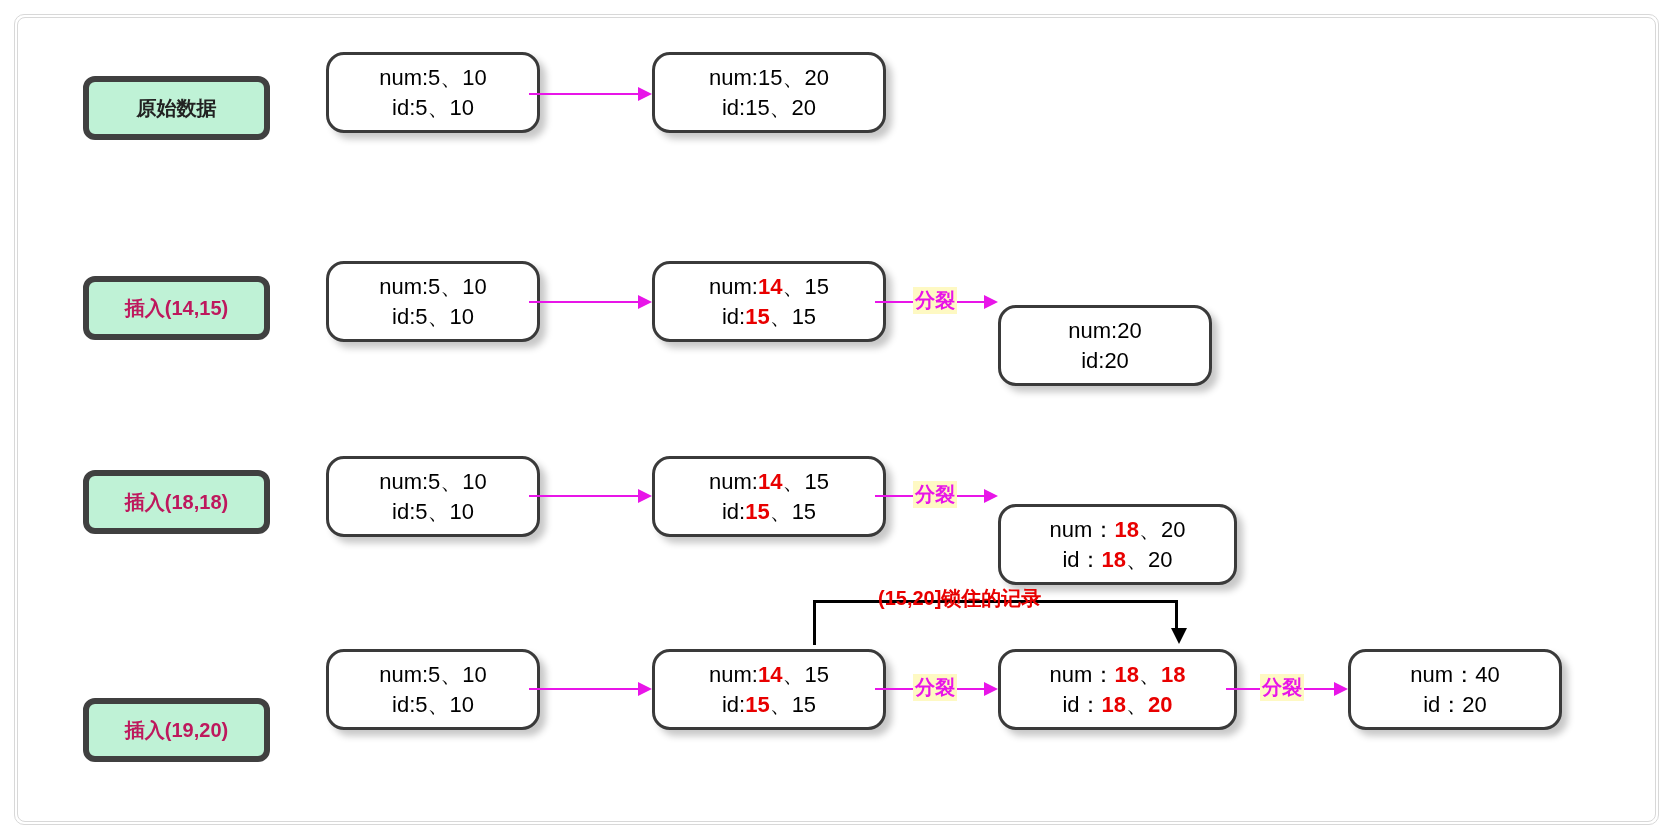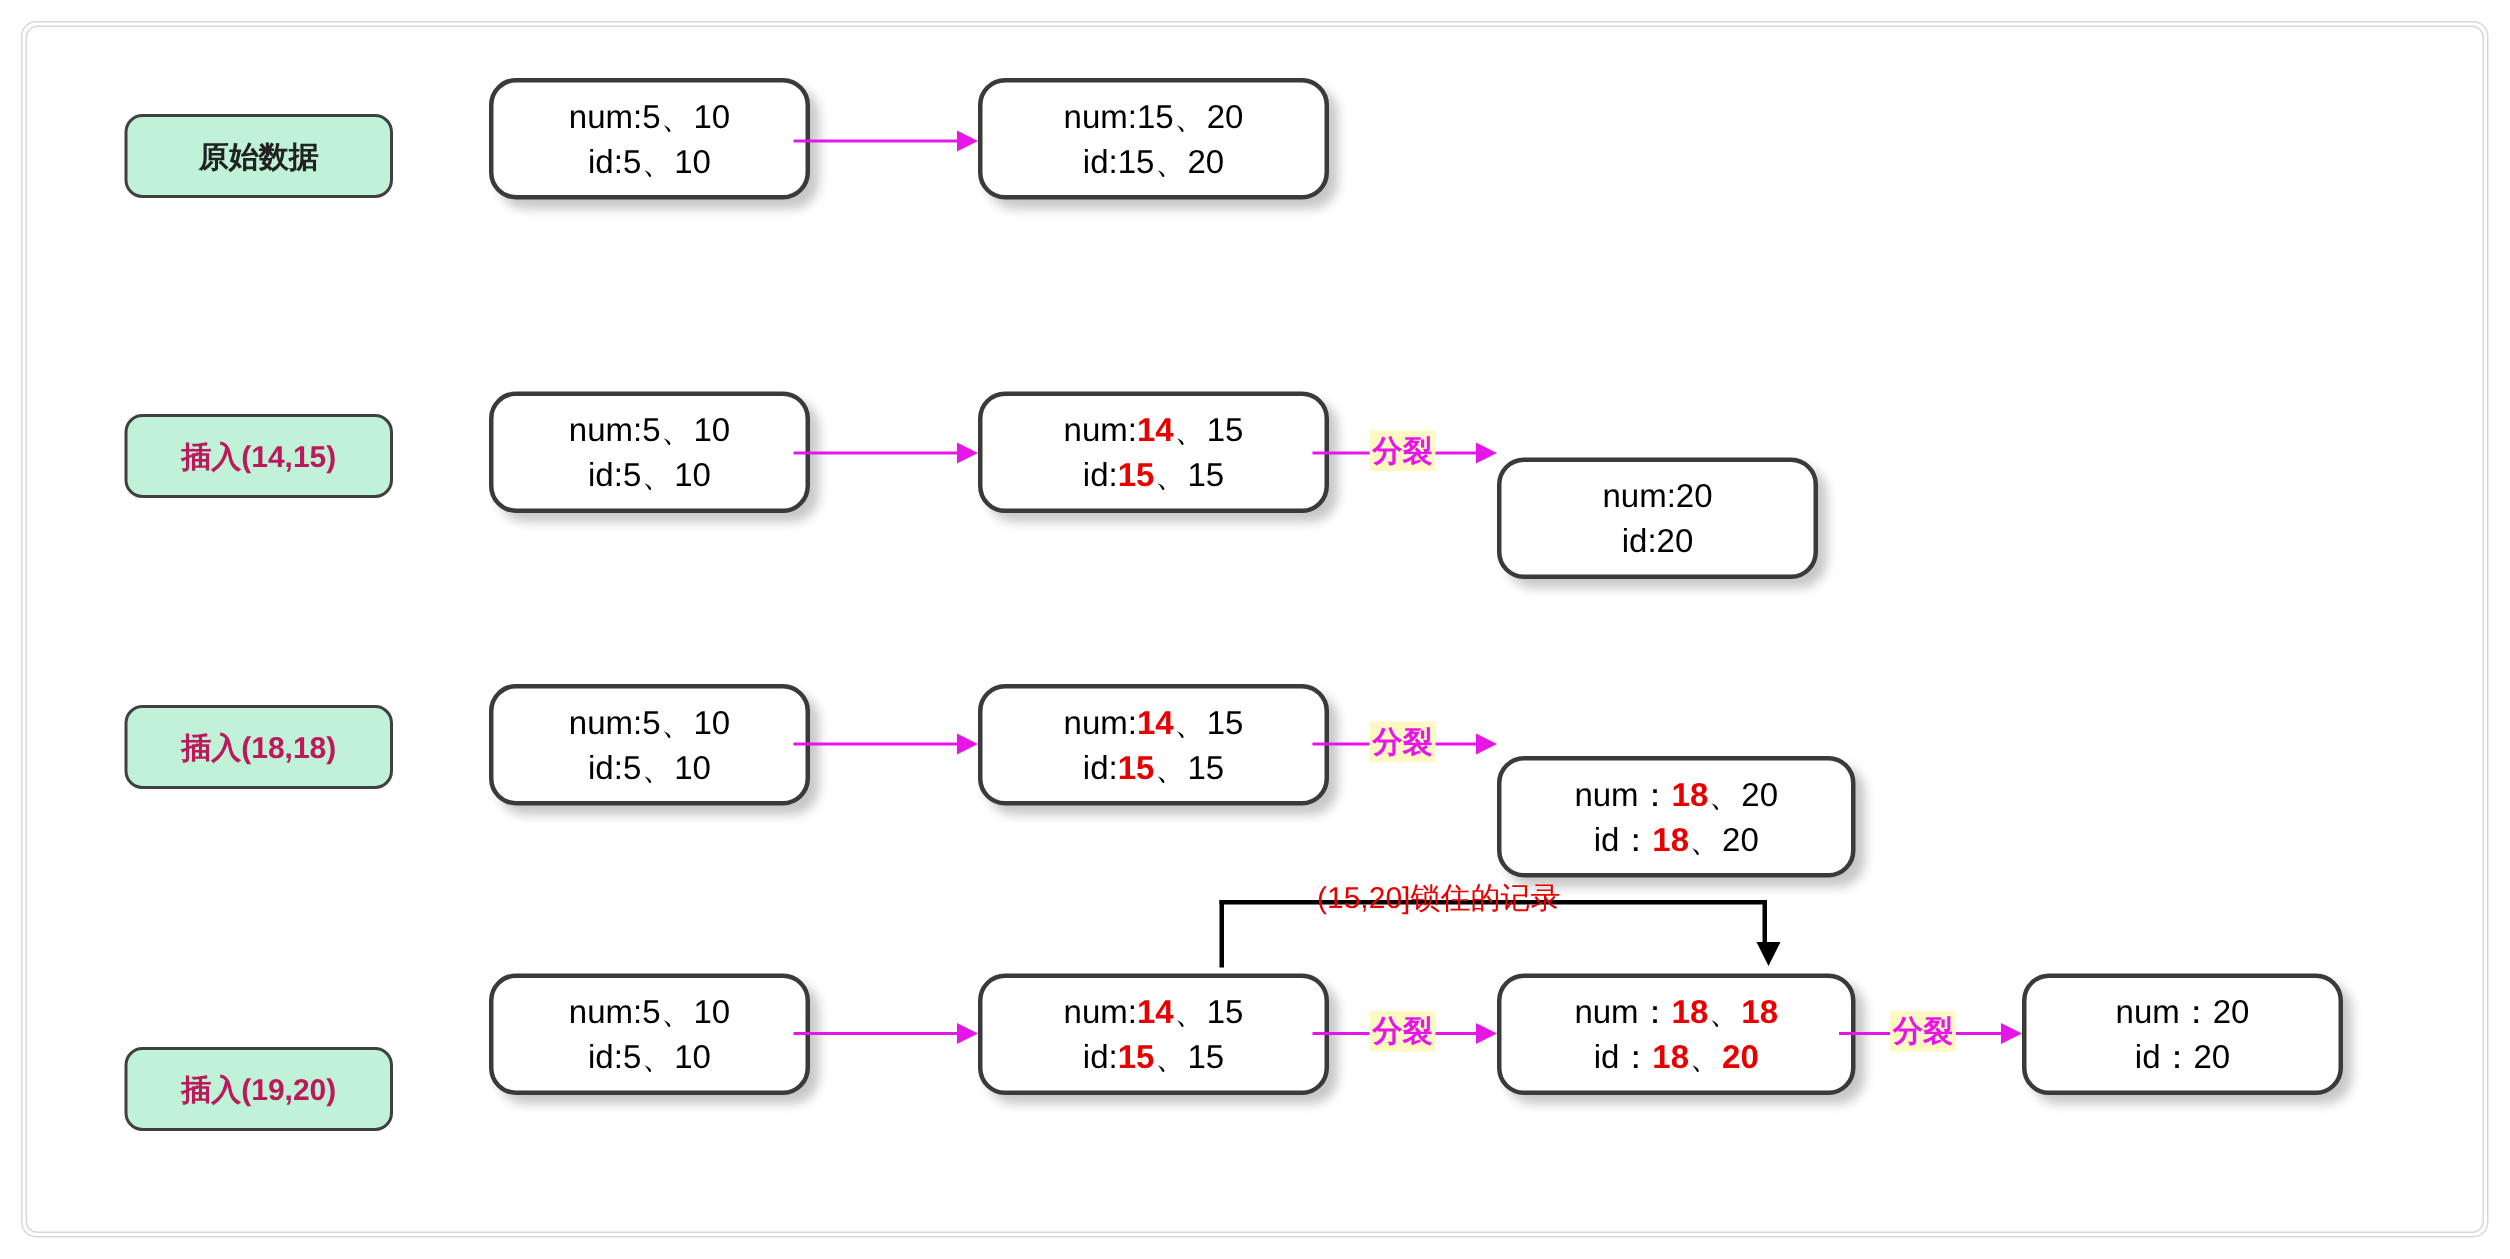--- a/index.html
+++ b/index.html
@@ -31,21 +31,21 @@
     border: 1px solid #d8d8d8;
     border-radius: 8px;
     box-sizing: border-box;
     background: #fff;
   }
   .label-box {
     position: absolute;
     width: 175px;
     height: 52px;
     background: #bff2d6;
-    border: 2px solid #404040;
+    border: 6px solid #404040;
     border-radius: 12px;
     display: flex;
     align-items: center;
     justify-content: center;
     font-size: 20px;
     font-weight: bold;
     color: #222;
   }
   .label-blue { color: #be185d; }
   .node {
@@ -82,21 +82,21 @@
     position: absolute;
     font-size: 20px;
     font-weight: bold;
     color: #e815e8;
     background: #fef9c3;
     padding: 0 2px;
   }
   .lock-label {
     position: absolute;
     font-size: 20px;
-    font-weight: normal;
+    font-weight: bold;
     color: #e80000;
   }
   .black-line {
     position: absolute;
     background: #000;
   }
   .black-arrow-head {
     position: absolute;
     width: 0;
     height: 0;
@@ -174,21 +174,21 @@
         </div>
         <div class="node" style="left: 634px; top: 631px; width: 220px;">
           <div class="line"><span>num:</span><span class="red">14</span><span>、15</span></div>
           <div class="line"><span>id:</span><span class="red">15</span><span>、15</span></div>
         </div>
         <div class="node" style="left: 980px; top: 631px; width: 225px;">
           <div class="line"><span>num：</span><span class="red">18</span><span>、</span><span class="red">18</span></div>
           <div class="line"><span>id：</span><span class="red">18</span><span>、</span><span class="red">20</span></div>
         </div>
         <div class="node" style="left: 1330px; top: 631px; width: 200px;">
-          <div class="line"><span>num：20</span></div>
+          <div class="line"><span>num：40</span></div>
           <div class="line"><span>id：20</span></div>
         </div>
         <div class="arrow-line" style="left: 511px; top: 670px; width: 111px;"></div>
         <div class="arrow-head" style="left: 620px; top: 670px;"></div>
         <div class="arrow-line" style="left: 857px; top: 670px; width: 111px;"></div>
         <div class="arrow-head" style="left: 966px; top: 670px;"></div>
         <div class="arrow-label" style="left: 895px; top: 656px;"><span>分裂</span></div>
         <div class="arrow-line" style="left: 1208px; top: 670px; width: 110px;"></div>
         <div class="arrow-head" style="left: 1316px; top: 670px;"></div>
         <div class="arrow-label" style="left: 1242px; top: 656px;"><span>分裂</span></div>

